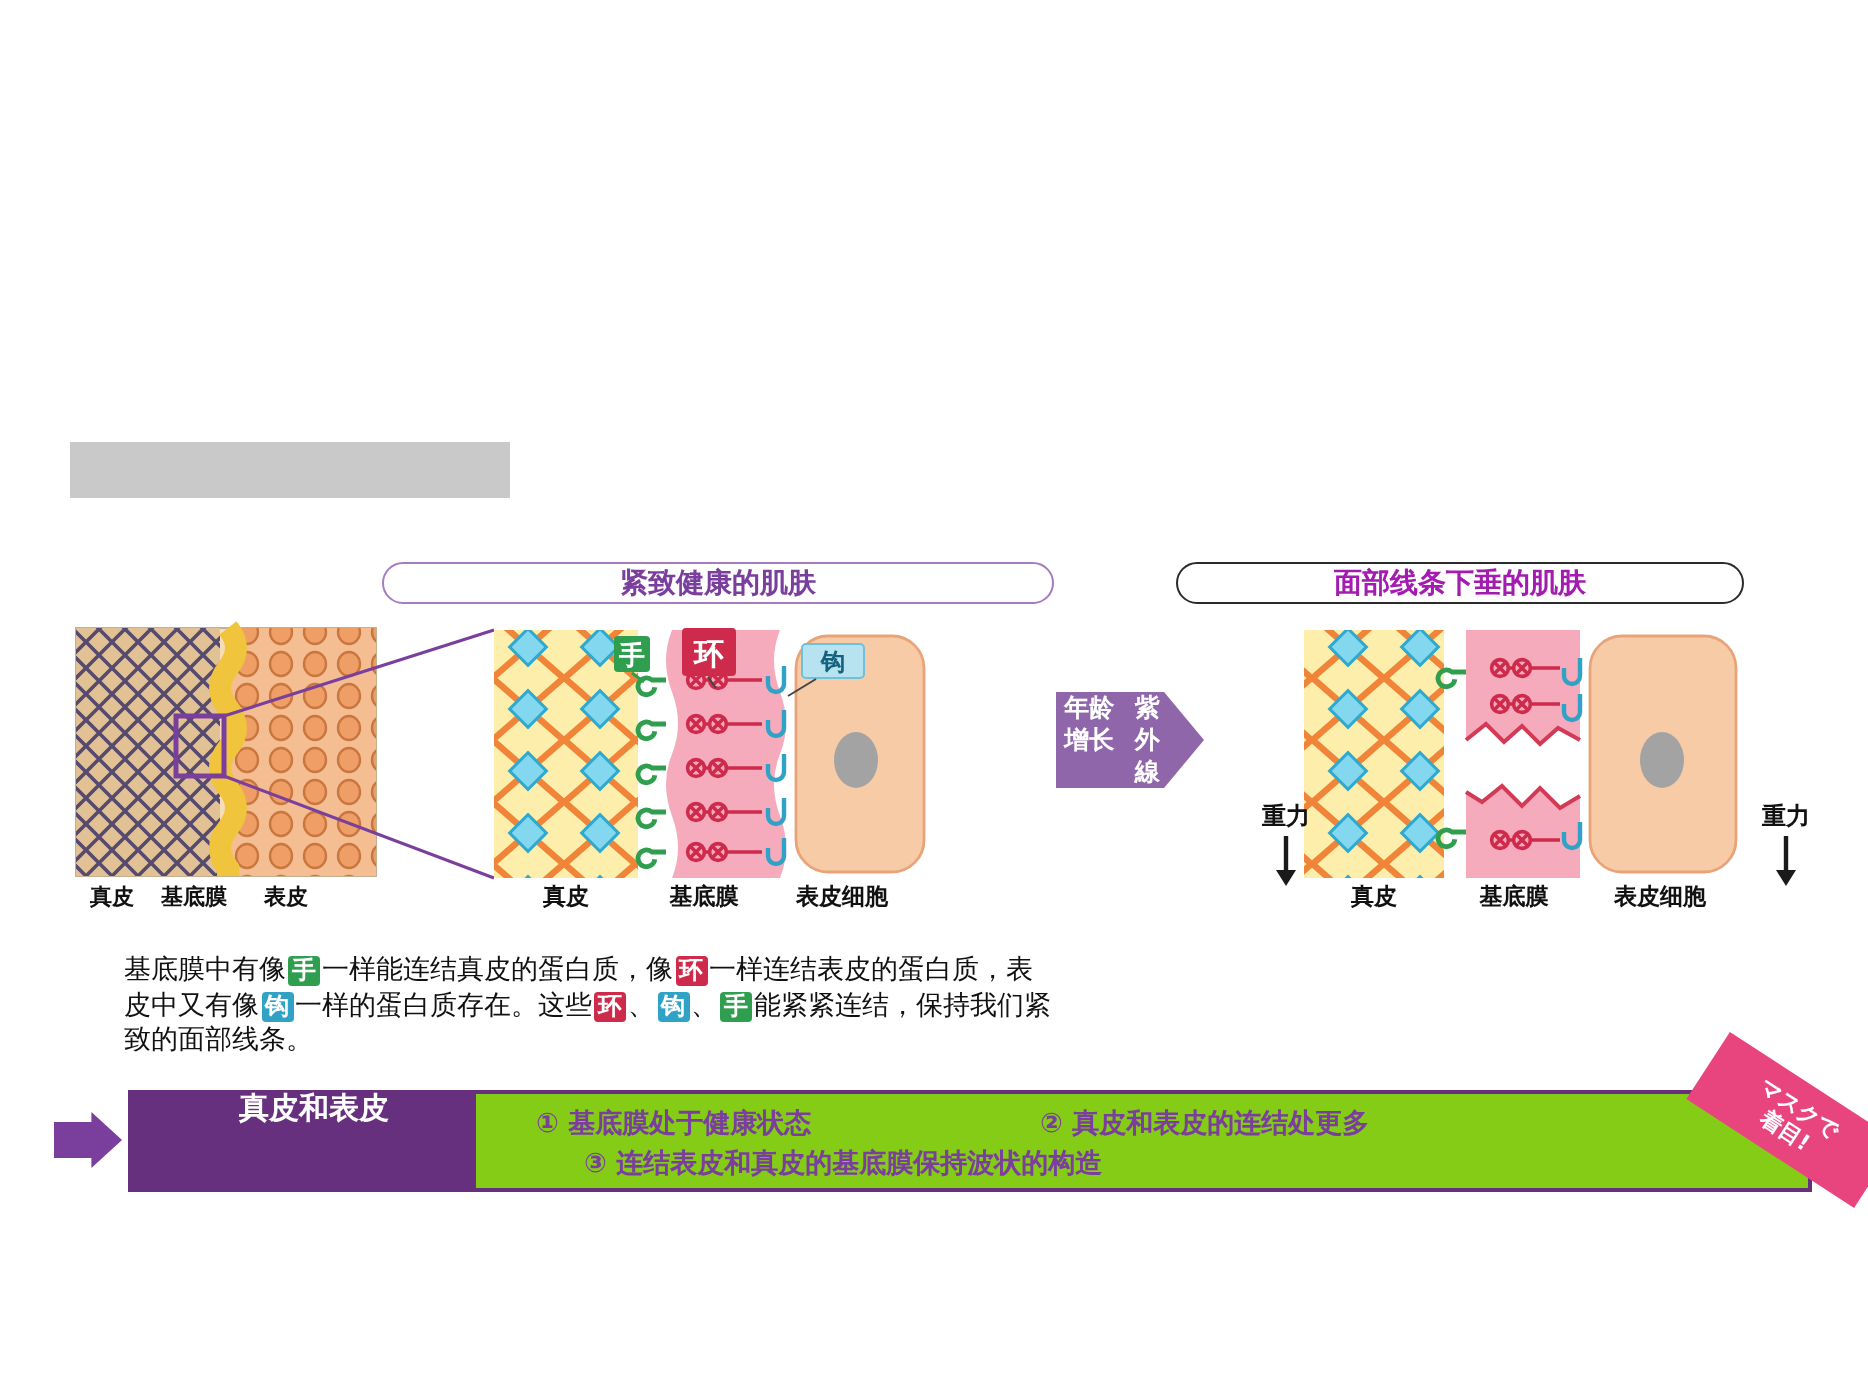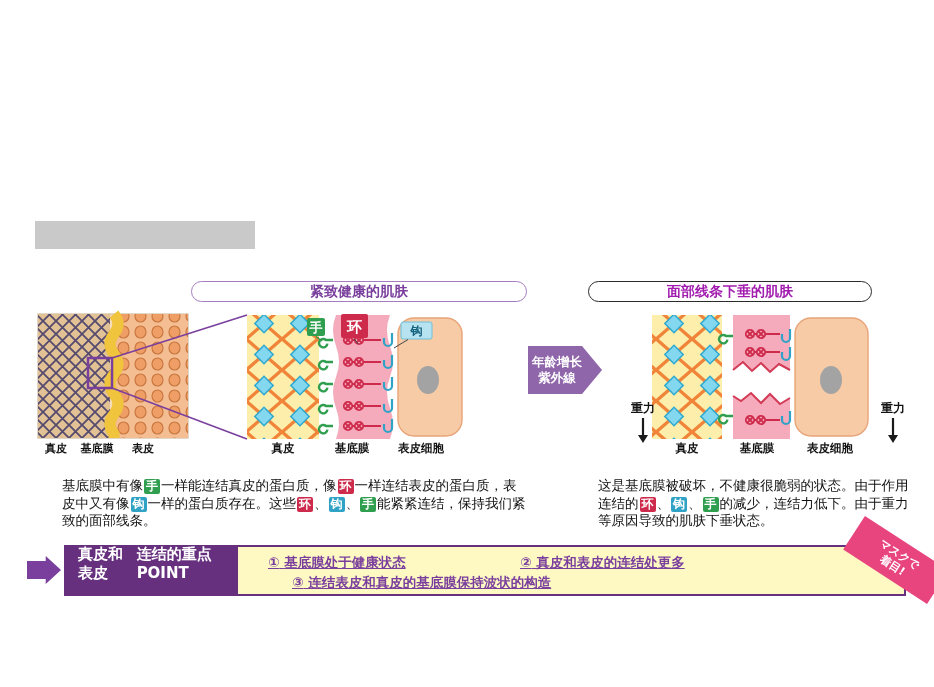--- a/index.html
+++ b/index.html
@@ -124,21 +124,21 @@
     </g>
 
     <text x="253" y="144" font-size="11.5" text-anchor="middle" fill="#111" font-weight="bold">真皮</text>
     <text x="322" y="144" font-size="11.5" text-anchor="middle" fill="#111" font-weight="bold">基底膜</text>
     <text x="391" y="144" font-size="11.5" text-anchor="middle" fill="#111" font-weight="bold">表皮细胞</text>
   </svg>
 
   <div class="abs" style="left:528px; top:346px; width:74px; height:48px; background:#9066ab;
               clip-path:polygon(0 0, 73% 0, 100% 50%, 73% 100%, 0 100%);
               color:#fff; font-weight:bold; font-size:12.5px; line-height:16px;
-              display:flex; flex-direction:column; align-items:center; justify-content:center;
+              display:flex; flex-direction:row; align-items:flex-start; justify-content:center;
               padding-right:16px; box-sizing:border-box; text-align:center;">
     <span>年龄增长</span>
     <span>紫外線</span>
   </div>
 
   <svg class="abs" style="left:620px; top:308px;" width="314" height="158" viewBox="0 0 314 158">
     <defs>
       <pattern id="dermisPatR" width="36" height="31" patternUnits="userSpaceOnUse">
         <rect width="36" height="31" fill="#fdeeab"></rect>
         <path d="M-2,-2 L38,33 M38,-2 L-2,33" stroke="#f08438" stroke-width="3.2" fill="none"></path>
@@ -198,37 +198,33 @@
 
     <text x="67" y="144" font-size="11.5" text-anchor="middle" fill="#111" font-weight="bold">真皮</text>
     <text x="137" y="144" font-size="11.5" text-anchor="middle" fill="#111" font-weight="bold">基底膜</text>
     <text x="210" y="144" font-size="11.5" text-anchor="middle" fill="#111" font-weight="bold">表皮细胞</text>
   </svg>
 
   <div class="abs para" style="left:62px; top:477px; width:464px;">
     <span>基底膜中有像</span><span class="tagbox tag-green">手</span><span>一样能连结真皮的蛋白质，像</span><span class="tagbox tag-red">环</span><span>一样连结表皮的蛋白质，表皮中又有像</span><span class="tagbox tag-blue">钩</span><span>一样的蛋白质存在。这些</span><span class="tagbox tag-red">环</span><span>、</span><span class="tagbox tag-blue">钩</span><span>、</span><span class="tagbox tag-green">手</span><span>能紧紧连结，保持我们紧致的面部线条。</span>
   </div>
 
-  <div class="abs para" style="left:598px; top:477px; width:312px;">
-    <span>这是基底膜被破坏，不健康很脆弱的状态。由于作用连结的</span><span class="tagbox tag-red">环</span><span>、</span><span class="tagbox tag-blue">钩</span><span>、</span><span class="tagbox tag-green">手</span><span>的减少，连结力低下。由于重力等原因导致的肌肤下垂状态。</span>
-  </div>
 
   <div class="abs" style="left:27px; top:556px; width:34px; height:28px; background:#7a3f9d;
               clip-path:polygon(0 18%, 55% 18%, 55% 0, 100% 50%, 55% 100%, 55% 82%, 0 82%);"></div>
 
   <div class="abs" style="left:64px; top:545px; width:172px; height:51px; background:#66307f; color:#fff;
               display:flex; justify-content:center; padding-left:14px;
               box-sizing:border-box; font-weight:bold; font-size:15px; line-height:19px;">
     <span>真皮和表皮</span>
-    <span>连结的重点POINT</span>
   </div>
 
   <div class="abs" style="left:236px; top:545px; width:670px; height:51px; border:2px solid #66307f;
-              box-sizing:border-box; background:#fef9c3; color:#7a3f9d; font-weight:bold;
-              font-size:13.5px; padding:6px 0 0 30px; line-height:19px;text-decoration:underline;">
+              box-sizing:border-box; background:#84cc16; color:#7a3f9d; font-weight:bold;
+              font-size:13.5px; padding:6px 0 0 30px; line-height:19px;">
     <div style="display:flex;">
       <div style="width:252px;">
         <span>①</span>
         <span>基底膜处于健康状态</span>
       </div>
       <div>
         <span>②</span>
         <span>真皮和表皮的连结处更多</span>
       </div>
     </div>

